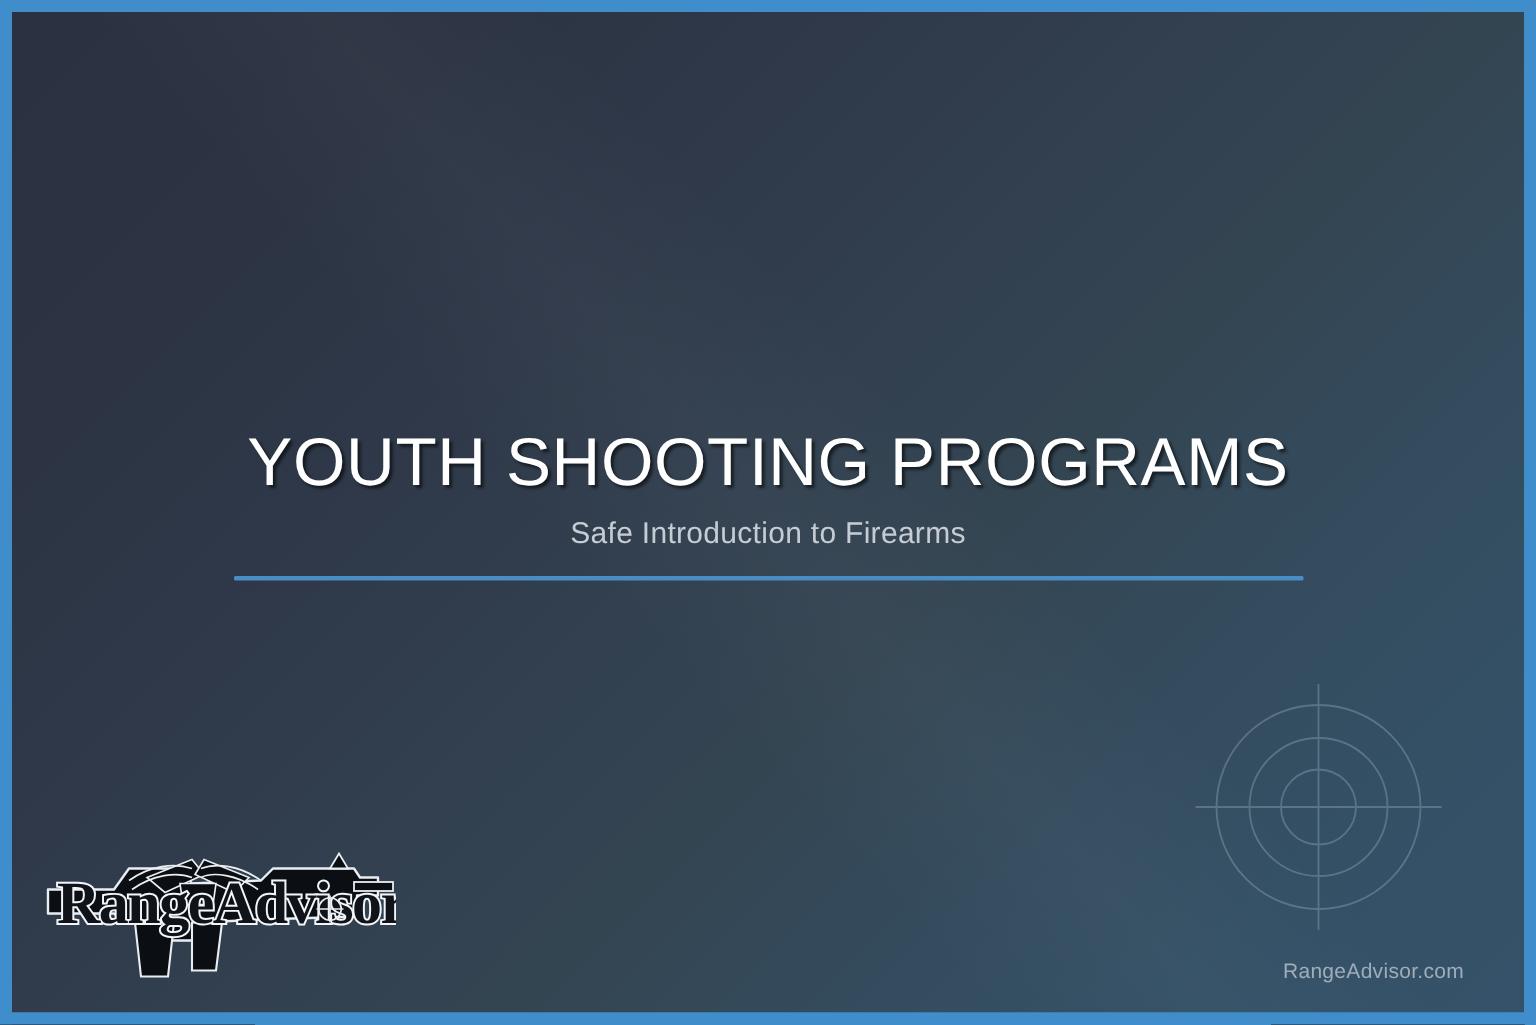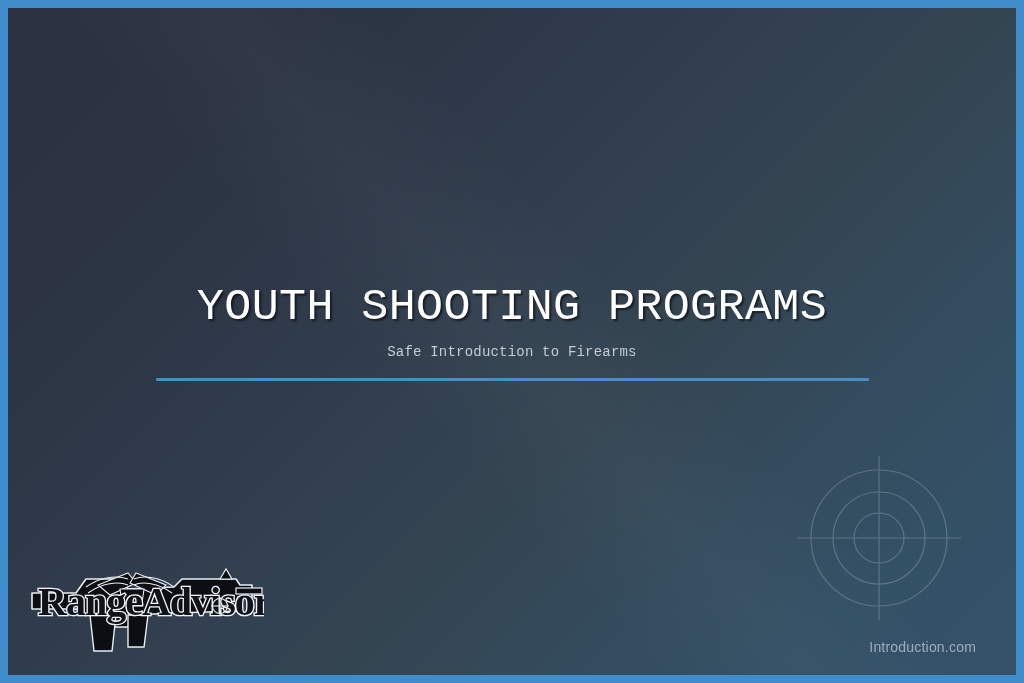--- a/index.html
+++ b/index.html
@@ -76,37 +76,36 @@
     pointer-events: none;
   }
 
   
   .title-block {
     position: absolute;
     left: 0;
     top: 276px;
     width: 1008px;
     text-align: center;
-    font-family: Liberation Mono, monospace;
   }
 
   .slide-title {
     margin: 0;
     font-size: 45px;
     font-weight: normal;
     letter-spacing: 0.4px;
     color: #ffffff;
     text-shadow: 2px 2px 2px rgba(0,0,0,0.55);
     line-height: 1.05;
     white-space: nowrap;
   }
 
   .slide-subtitle {
     margin: 14px 0 0 0;
-    font-size: 14px;
+    font-size: 20px;
     font-weight: normal;
     color: #c6ccd4;
     letter-spacing: 0.2px;
     line-height: 1.1;
   }
 
   .divider {
     margin: 17px auto 0 auto;
     width: 713px;
     height: 3px;
@@ -165,21 +164,21 @@
         </g>
       </svg>
     </div>
 
     <div class="title-block">
       <h1 class="slide-title">YOUTH SHOOTING PROGRAMS</h1>
       <p class="slide-subtitle">Safe Introduction to Firearms</p>
       <div class="divider"></div>
     </div>
 
-    <div class="footer-url">Introduction.com</div>
+    <div class="footer-url">RangeAdvisor.com</div>
 
     <div class="logo">
       <svg width="240" height="92" viewBox="0 0 240 92" aria-hidden="true">
         <defs>
           <clipPath id="rifleClip">
             <rect x="0" y="0" width="240" height="92"></rect>
           </clipPath>
         </defs>
 
         <g clip-path="url(#rifleClip)">

